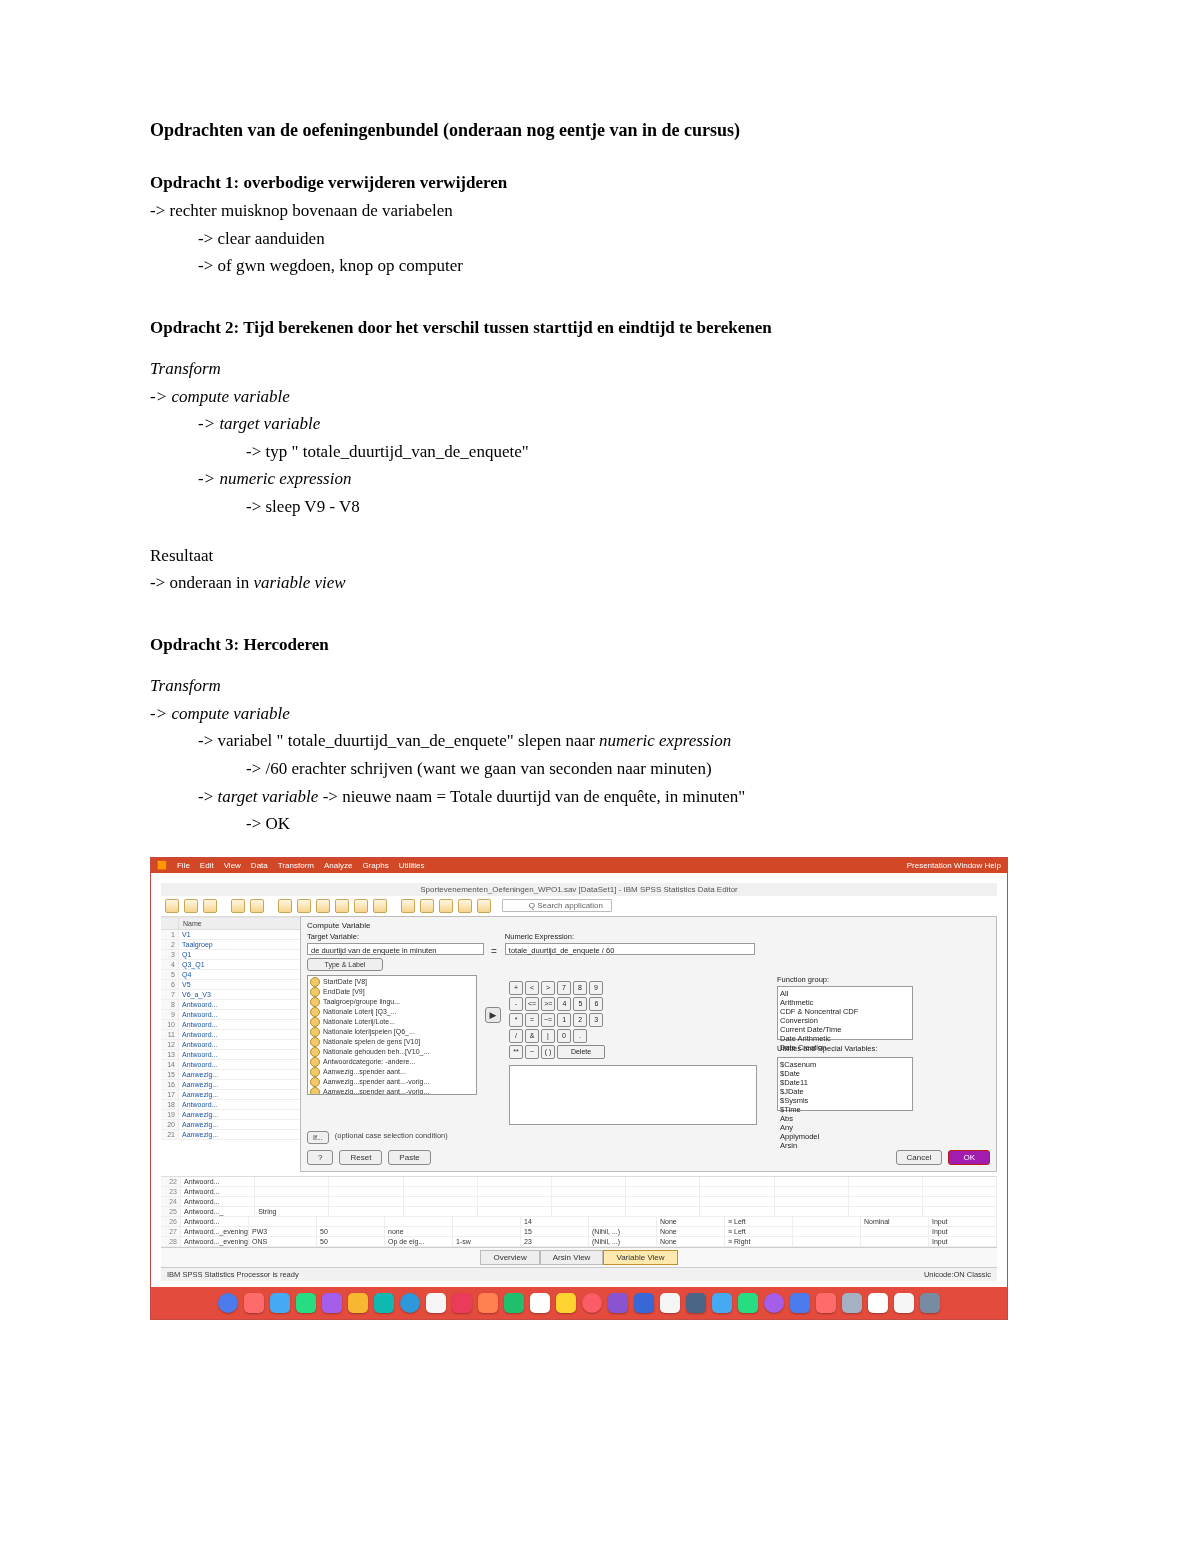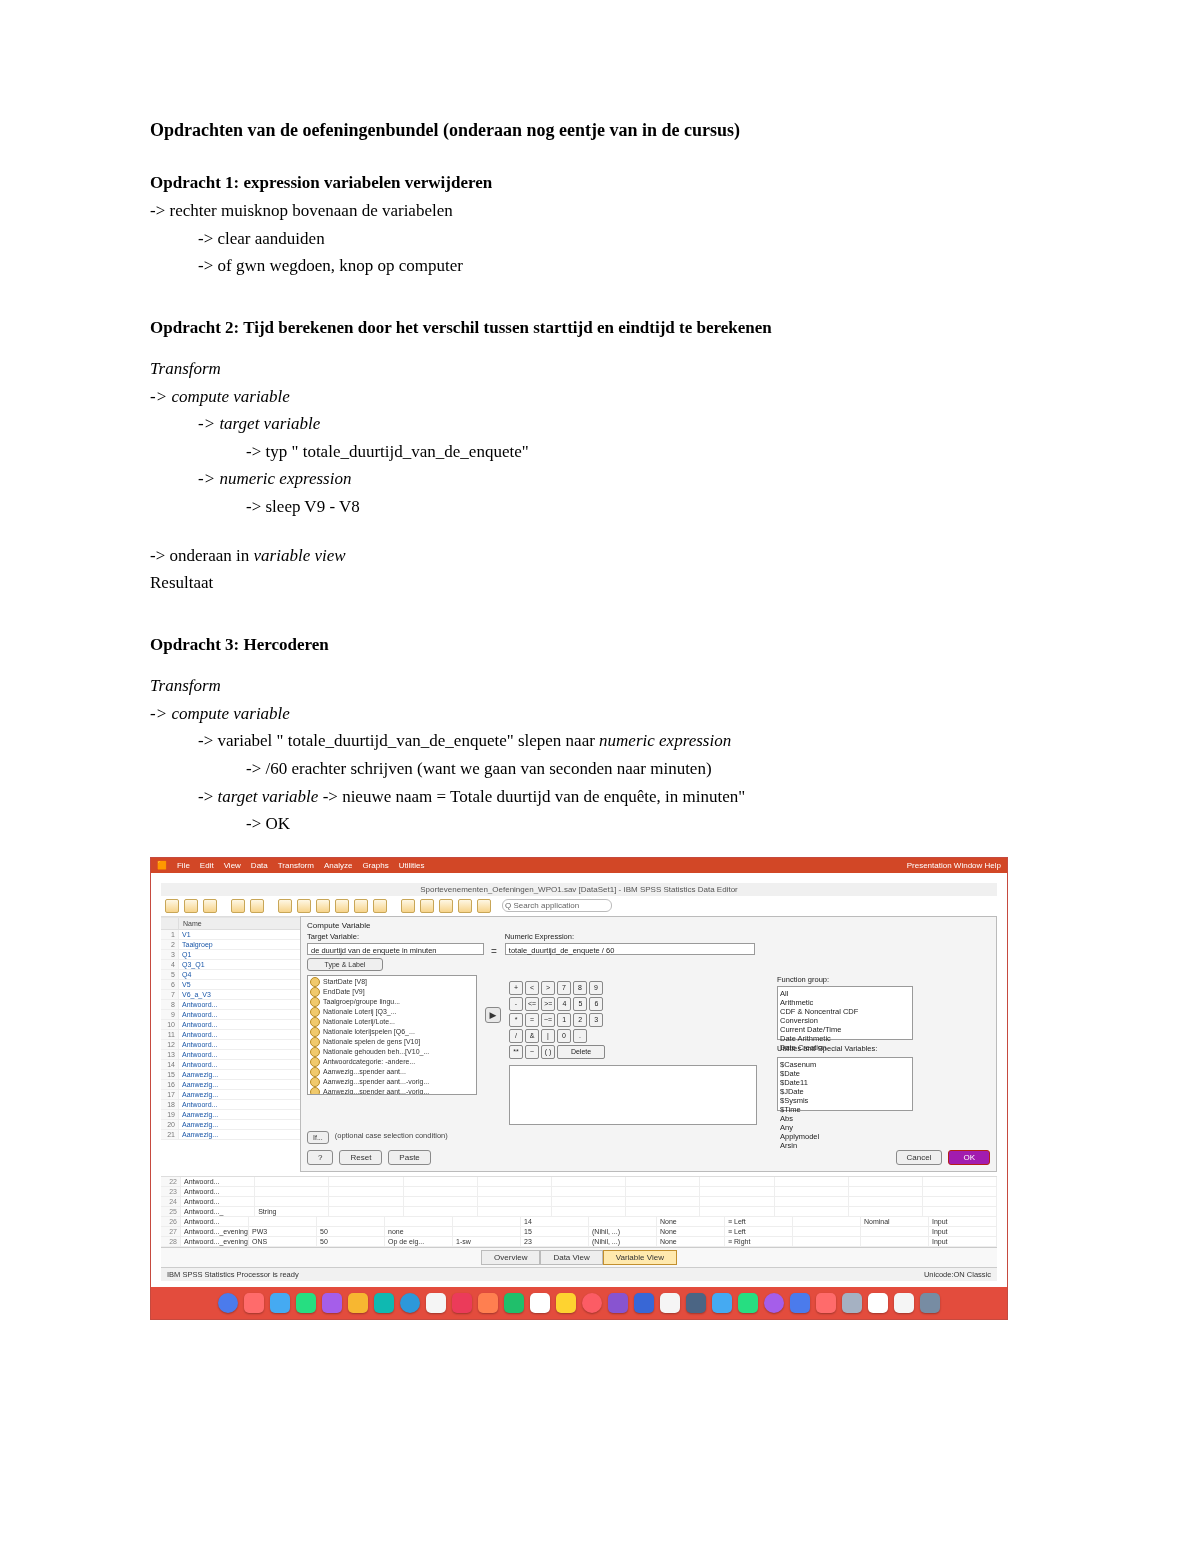--- a/index.html
+++ b/index.html
@@ -81,25 +81,25 @@
   .ticon {
     width: 14px; height: 14px;
     background: linear-gradient(#fef7e4,#f7d48b);
     border: 1px solid #c8a657;
     border-radius: 2px;
   }
   .tsep { width: 4px; }
   .search {
     margin-left: 6px;
     border: 1px solid #bbb;
-    border-radius: 6px;
-    padding: 1px 2px;
+    border-radius: 1px;
+    padding: 1px 8px;
     font-size: 8px;
     width: 110px;
-    text-align: left;
+    text-align: right;
     color: #666;
   }
   .spss-body {
     display: flex;
     border-top: 1px solid #e4e4e4;
   }
   .leftcol {
     width: 140px;
     font-size: 7px;
   }
@@ -327,40 +327,40 @@
   }
   .dockicon.round { border-radius: 50%; }
 </style>
 </head>
 <body>
 
 <div class="page">
 
   <h3 class="title">Opdrachten van de oefeningenbundel (onderaan nog eentje van in de cursus)</h3>
 
-  <div class="section-heading">Opdracht 1: expression variabelen verwijderen</div>
+  <div class="section-heading">Opdracht 1: overbodige verwijderen verwijderen</div>
   <div class="line">-&gt; rechter muisknop bovenaan de variabelen</div>
   <div class="line ind1">-&gt; clear aanduiden</div>
   <div class="line ind1">-&gt; of gwn wegdoen, knop op computer</div>
 
   <div class="gap"></div>
 
   <div class="section-heading">Opdracht 2: Tijd berekenen door het verschil tussen starttijd en eindtijd te berekenen</div>
   <div class="smallgap"></div>
   <div class="line em">Transform</div>
   <div class="line em">-&gt; compute variable</div>
   <div class="line em ind1">-&gt; target variable</div>
   <div class="line ind2">-&gt; typ " totale_duurtijd_van_de_enquete"</div>
   <div class="line em ind1">-&gt; numeric expression</div>
   <div class="line ind2">-&gt; sleep V9 - V8</div>
   <div class="gap"></div>
+  <div class="line">Resultaat</div>
   <div class="line">
     <span>-&gt; onderaan in </span><span class="em">variable view</span>
   </div>
-  <div class="line">Resultaat</div>
 
   <div class="gap"></div>
 
   <div class="section-heading">Opdracht 3: Hercoderen</div>
   <div class="smallgap"></div>
   <div class="line em">Transform</div>
   <div class="line em">-&gt; compute variable</div>
   <div class="line ind1">
     <span>-&gt; variabel " totale_duurtijd_van_de_enquete" slepen naar </span><span class="em">numeric expression</span>
   </div>
@@ -729,21 +729,21 @@
               <div style="flex:1;border-right:1px solid #eee">None</div>
               <div style="flex:1;border-right:1px solid #eee">≡ Right</div>
               <div style="flex:1;border-right:1px solid #eee"></div>
               <div style="flex:1;border-right:1px solid #eee"></div>
               <div style="flex:1;border-right:1px solid #eee">Input</div>
             </div>
           </div>
 
         <div class="spss-views">
           <div class="tab">Overview</div>
-          <div class="tab">Data View</div>
+          <div class="tab">Arsin View</div>
           <div class="tab active">Variable View</div>
         </div>
         <div class="statusbar">
           <span>IBM SPSS Statistics Processor is ready</span>
           <span>Unicode:ON   Classic</span>
         </div>
       </div>
     </div>
 
     <div class="dock" id="dock">

